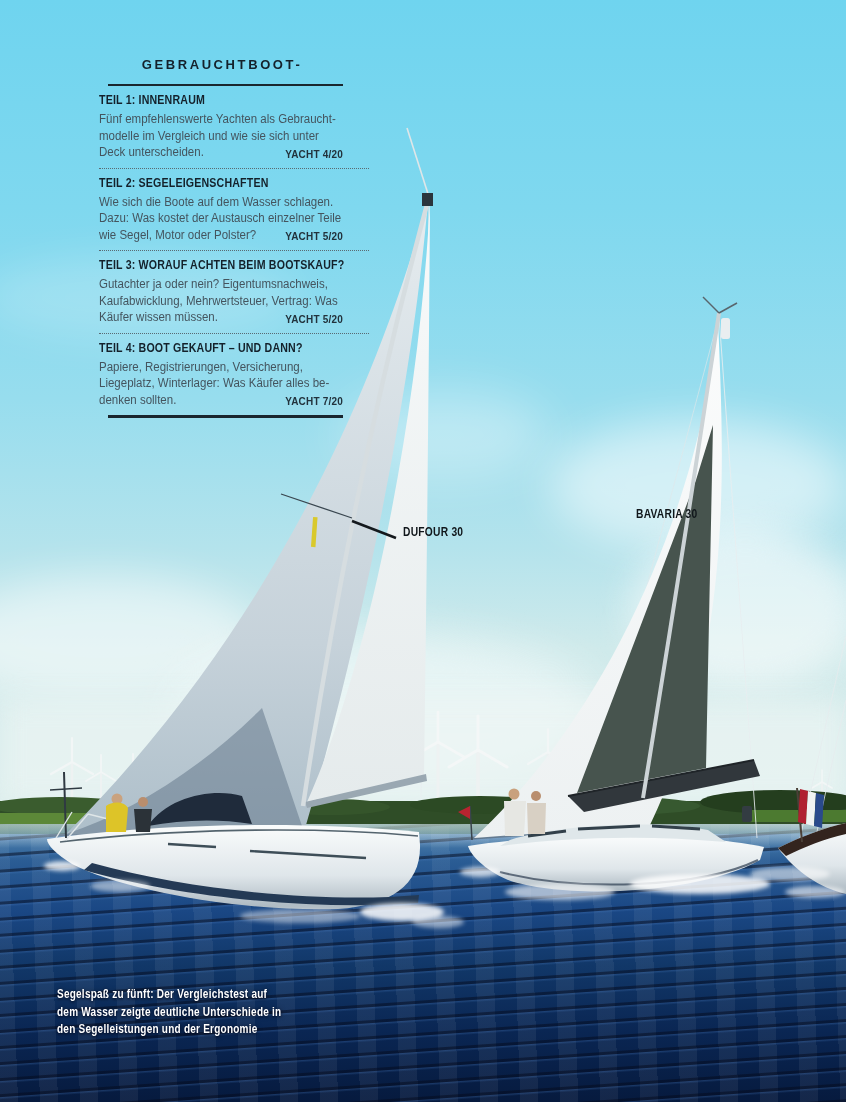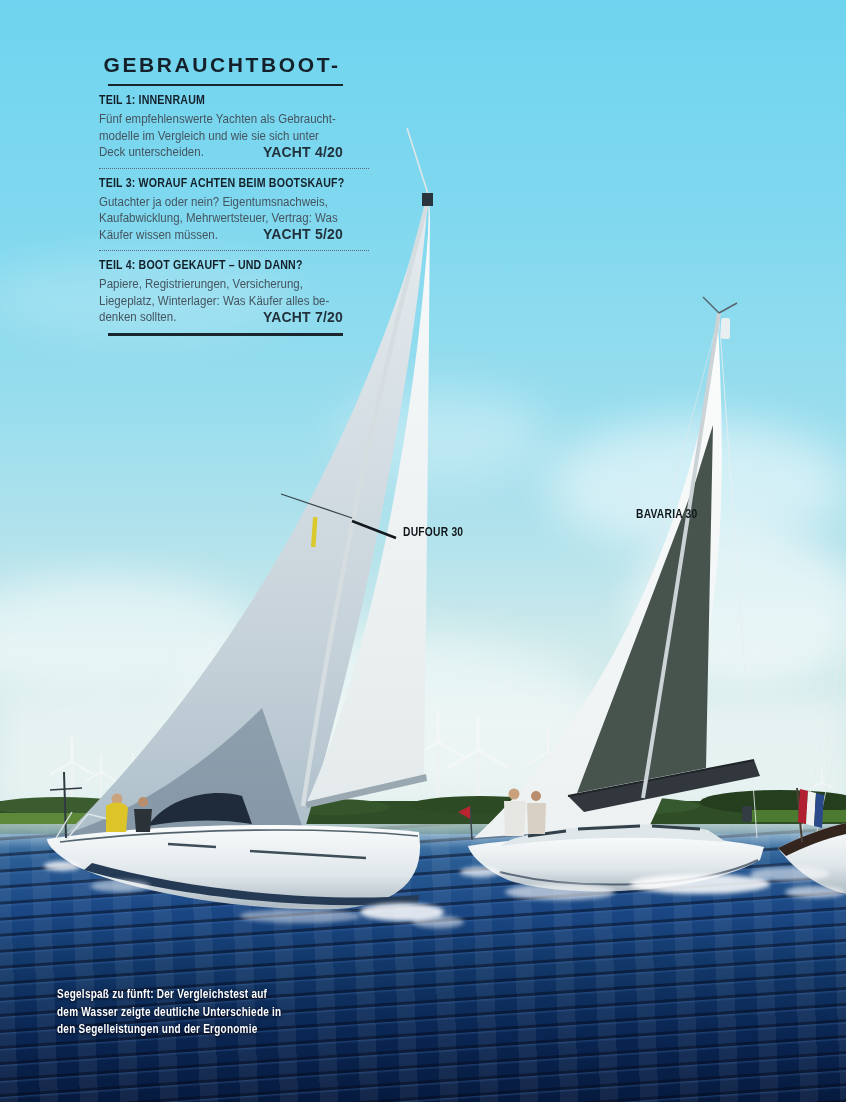--- a/index.html
+++ b/index.html
@@ -32,29 +32,29 @@
     background:linear-gradient(180deg, rgba(226,238,240,.85), rgba(226,238,240,0));
   }
   .water-reflect{
     position:absolute; left:0; top:820px; width:846px; height:14px;
     background:linear-gradient(90deg, rgba(70,110,60,.30), rgba(70,110,60,.10) 30%, rgba(70,110,60,.28) 55%, rgba(70,110,60,.10) 100%);
   }
   .scene-svg{position:absolute; left:0; top:0; width:846px; height:1102px;}
 
   
   .series-box{position:absolute; left:99px; top:52px; width:270px; color:#14212b;}
-  .series-title{width:246px; text-align:center; font-size:21px; font-weight:800; letter-spacing:2.6px; line-height:26px; color:#14212b;}
+  .series-title{width:246px; text-align:center; font-size:13px; font-weight:800; letter-spacing:2.6px; line-height:26px; color:#14212b;}
   .title-rule{width:235px; height:2px; background:#1a262e; margin:6px 0 0 9px;}
   .series-section{position:relative; padding:7px 0 7px 0; border-bottom:1px dotted #5a6a72;}
   .series-section.last{border-bottom:none; padding-bottom:4px;}
   .section-heading{font-size:12.5px; font-weight:700; letter-spacing:.2px; line-height:15px; margin-bottom:3px;
     transform:scaleX(.85); transform-origin:left center; white-space:nowrap; color:#14212b;}
   .section-line{font-size:12.5px; font-weight:400; line-height:16.5px; color:#44545e;
     transform:scaleX(.92); transform-origin:left center; white-space:nowrap;}
-  .section-issue{position:absolute; right:26px; bottom:8px; font-size:14px; font-weight:700; letter-spacing:.2px; color:#22323c; white-space:nowrap;}
+  .section-issue{position:absolute; right:26px; bottom:8px; font-size:10px; font-weight:700; letter-spacing:.2px; color:#22323c; white-space:nowrap;}
   .series-section.last .section-issue{bottom:5px;}
   .bottom-rule{width:235px; height:3px; background:#1a262e; margin:3px 0 0 9px;}
 
   
   .boat-label{position:absolute; font-size:12.5px; font-weight:800; letter-spacing:.3px; color:#10161a;
     transform:scaleX(.82); transform-origin:left center; white-space:nowrap;}
   .label-dufour{left:403px; top:525px;}
   .label-bavaria{left:636px; top:507px;}
 
   
@@ -290,20 +290,27 @@
     <div class="title-rule"></div>
 
     <div class="series-section">
       <div class="section-heading">TEIL 1: INNENRAUM</div>
       <div class="section-line">Fünf empfehlenswerte Yachten als Gebraucht-</div>
       <div class="section-line">modelle im Vergleich und wie sie sich unter</div>
       <div class="section-line">Deck unterscheiden.</div>
       <div class="section-issue">YACHT 4/20</div>
     </div>
 
+    <div class="series-section">
+      <div class="section-heading">TEIL 2: SEGELEIGENSCHAFTEN</div>
+      <div class="section-line">Wie sich die Boote auf dem Wasser schlagen.</div>
+      <div class="section-line">Dazu: Was kostet der Austausch einzelner Teile</div>
+      <div class="section-line">wie Segel, Motor oder Polster?</div>
+      <div class="section-issue">YACHT 5/20</div>
+    </div>
 
     <div class="series-section">
       <div class="section-heading">TEIL 3: WORAUF ACHTEN BEIM BOOTSKAUF?</div>
       <div class="section-line">Gutachter ja oder nein? Eigentumsnachweis,</div>
       <div class="section-line">Kaufabwicklung, Mehrwertsteuer, Vertrag: Was</div>
       <div class="section-line">Käufer wissen müssen.</div>
       <div class="section-issue">YACHT 5/20</div>
     </div>
 
     <div class="series-section last">

